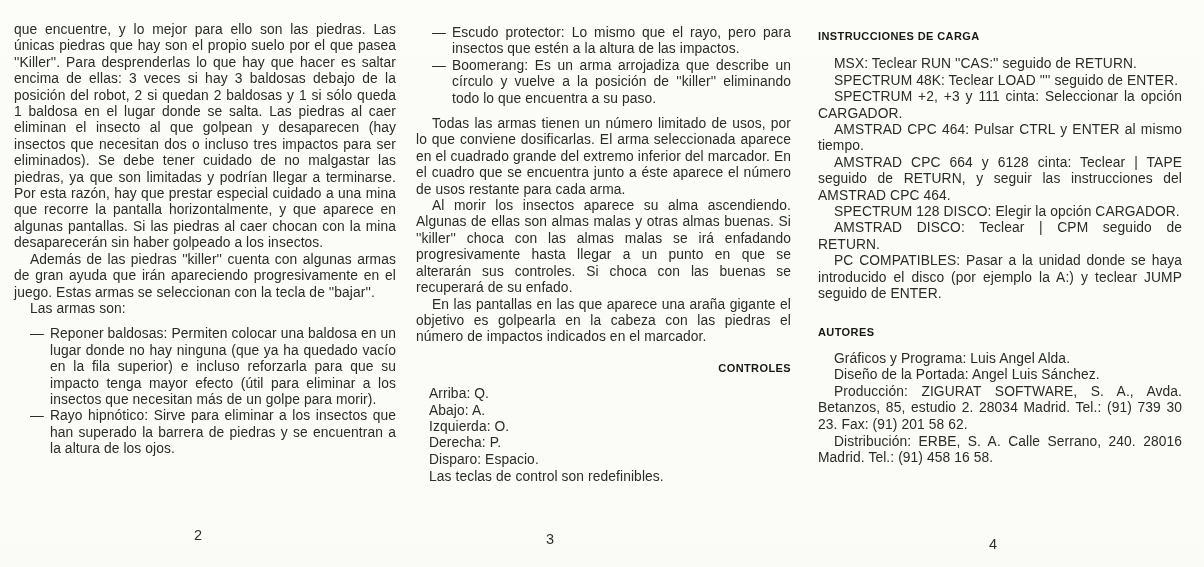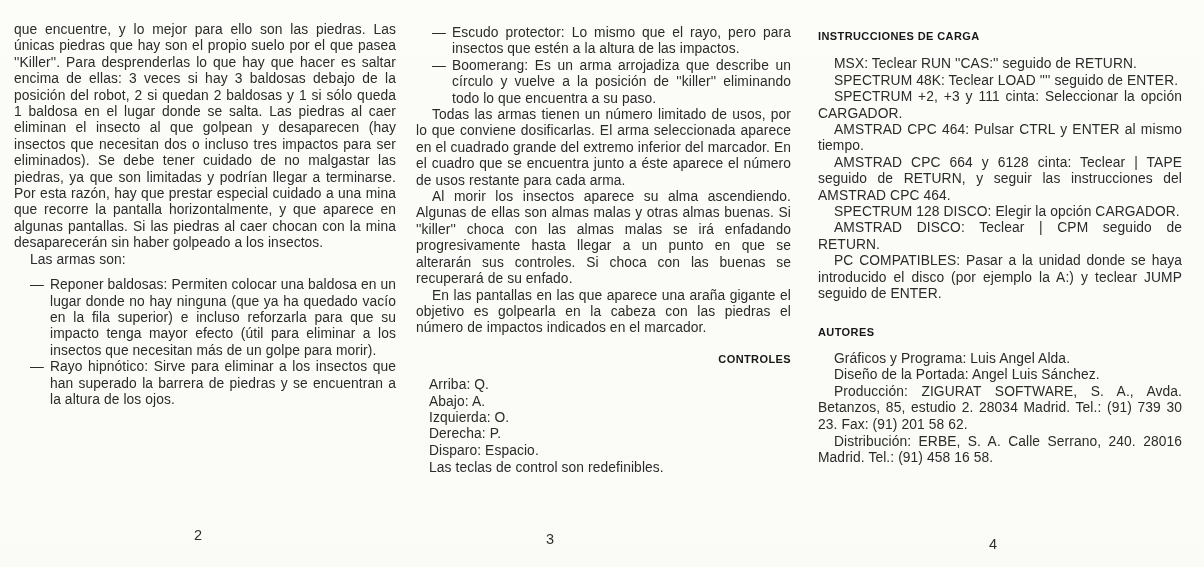--- a/index.html
+++ b/index.html
@@ -26,21 +26,21 @@
     font-size: 13.8px;
     line-height: 16.4px;
     letter-spacing: 0.1px;
   }
   #col1 { left: 14px;  top: 22px; width: 382px; }
   #col2 { left: 416px; top: 25px; width: 375px; }
   #col3 { left: 818px; top: 28px; width: 364px; }
 
   .para { margin: 0; }
   .ind  { text-indent: 16px; }
-  .gap-top    { }
+  .gap-top    { margin-top: 9px; }
   .gap-top-sm { margin-top: 1px; }
 
   .bullet { display: flex; margin: 0; }
   .bullet .dash {
     flex: 0 0 20px;
     margin-left: 16px;
   }
   .bullet .btext {
     flex: 1;
     text-align: justify;
@@ -88,20 +88,21 @@
     margin-top: 28px;
   }
 </style>
 </head>
 <body>
 
 <div class="sheet">
 
   <section class="col" id="col1">
     <p class="para">que encuentre, y lo mejor para ello son las piedras. Las únicas piedras que hay son el propio suelo por el que pasea ''Killer''. Para desprenderlas lo que hay que hacer es saltar encima de ellas: 3 veces si hay 3 baldosas debajo de la posición del robot, 2 si quedan 2 baldosas y 1 si sólo queda 1 baldosa en el lugar donde se salta. Las piedras al caer eliminan el insecto al que golpean y desaparecen (hay insectos que necesitan dos o incluso tres impactos para ser eliminados). Se debe tener cuidado de no malgastar las piedras, ya que son limitadas y podrían llegar a terminarse. Por esta razón, hay que prestar especial cuidado a una mina que recorre la pantalla horizontalmente, y que aparece en algunas pantallas. Si las piedras al caer chocan con la mina desaparecerán sin haber golpeado a los insectos.</p>
+    <p class="para ind">Además de las piedras ''killer'' cuenta con algunas armas de gran ayuda que irán apareciendo progresivamente en el juego. Estas armas se seleccionan con la tecla de ''bajar''.</p>
     <p class="para ind">Las armas son:</p>
     <div class="weapon-list">
       <div class="bullet">
         <span class="dash">—</span>
         <span class="btext">Reponer baldosas: Permiten colocar una baldosa en un lugar donde no hay ninguna (que ya ha quedado vacío en la fila superior) e incluso reforzarla para que su impacto tenga mayor efecto (útil para eliminar a los insectos que necesitan más de un golpe para morir).</span>
       </div>
       <div class="bullet">
         <span class="dash">—</span>
         <span class="btext">Rayo hipnótico: Sirve para eliminar a los insectos que han superado la barrera de piedras y se encuentran a la altura de los ojos.</span>
       </div>

